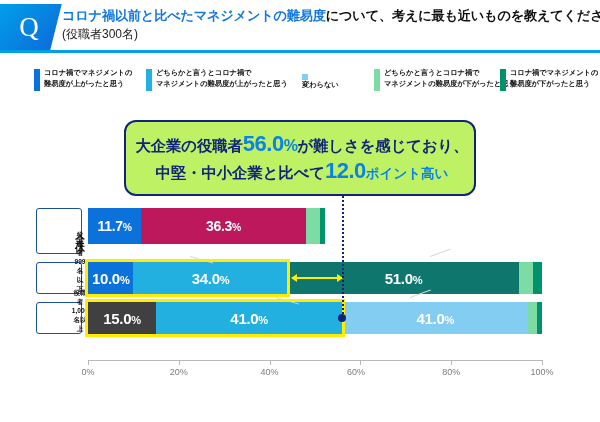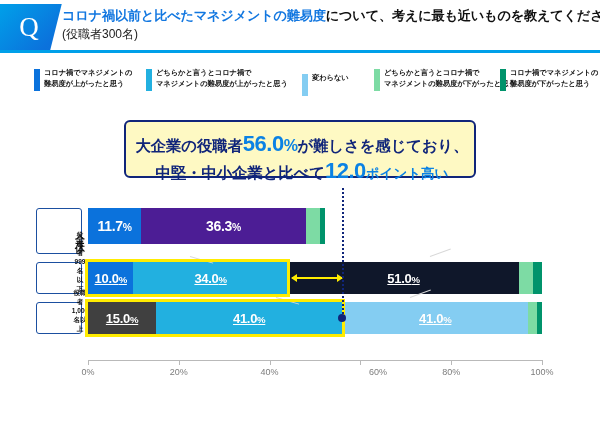--- a/index.html
+++ b/index.html
@@ -86,32 +86,32 @@
   .legend-label {
     font-size: 7.3px;
     line-height: 10.5px;
     color: #111;
     font-weight: bold;
     white-space: pre-line;
     letter-spacing: -0.1px;
   }
   #lg0 { left: 0px;   top: 0px; width: 110px; }
   #lg1 { left: 112px; top: 0px; width: 150px; }
-  #lg2 { left: 268px; top: 5px; width: 70px; }
+  #lg2 { left: 268px; top: 5px; width: 70px; flex-direction: column; }
   #lg3 { left: 340px; top: 0px; width: 150px; }
   #lg4 { left: 466px; top: 0px; width: 130px; }
 
   
   .callout {
     position: absolute;
     left: 124px; top: 120px;
-    width: 352px; height: 58px;
+    width: 352px; height: 76px;
     border: 2.5px solid #10257a;
-    border-radius: 6px;
-    background: #fef9c3;
+    border-radius: 12px;
+    background: #bef264;
     z-index: 6;
   }
   .callout-line {
     position: absolute;
     left: 0; width: 352px;
     text-align: center;
     color: #10257a;
     font-weight: bold;
     white-space: nowrap;
   }
@@ -194,21 +194,21 @@
     overflow: hidden;
   }
   .seg-label {
     color: #ffffff;
     font-weight: bold;
     letter-spacing: -0.3px;
     white-space: nowrap;
     text-shadow: 0 0 1px rgba(0,0,0,0.07);
   }
   #bar0 .seg-label { font-size: 14px; }
-  #bar1 .seg-label, #bar2 .seg-label { font-size: 13px; text-decoration: underline; }
+  #bar1 .seg-label, #bar2 .seg-label { font-size: 15px; }
   .seg-label .pc { font-size: 0.74em; }
 
   
   .wedge {
     position: absolute;
     background: #d8d8d8;
     height: 1px;
     transform-origin: left center;
     z-index: 1;
   }
@@ -343,35 +343,35 @@
       <div>
         <div>役職者</div>
         <div>1,000名以上</div>
       </div>
     </div>
 
     <div class="bar" id="bar0">
       <div class="seg" style="width:11.7%; background:#0b72dc">
           <span class="seg-label"><span>11.7</span><span class="pc">%</span></span>
         </div>
-      <div class="seg" style="width:36.3%; background:#4c1d95">
+      <div class="seg" style="width:36.3%; background:#be185d">
           <span class="seg-label"><span>36.3</span><span class="pc">%</span></span>
         </div>
       <div class="seg" style="width:3%; background:#7ddba4"></div>
       <div class="seg" style="width:1.3%; background:#00936b"></div>
     </div>
 
     <div class="bar" id="bar1">
       <div class="seg" style="width:10%; background:#0b72dc">
           <span class="seg-label"><span>10.0</span><span class="pc">%</span></span>
         </div>
       <div class="seg" style="width:34%; background:#22b0e0">
           <span class="seg-label"><span>34.0</span><span class="pc">%</span></span>
         </div>
-      <div class="seg" style="width:51%; background:#0f172a">
+      <div class="seg" style="width:51%; background:#0f766e">
           <span class="seg-label"><span>51.0</span><span class="pc">%</span></span>
         </div>
       <div class="seg" style="width:3%; background:#7ddba4"></div>
       <div class="seg" style="width:2%; background:#00936b"></div>
     </div>
 
     <div class="bar" id="bar2">
       <div class="seg" style="width:15%; background:#404040">
           <span class="seg-label"><span>15.0</span><span class="pc">%</span></span>
         </div>
@@ -398,21 +398,21 @@
     <div class="axis-line"></div>
     <div class="tick" style="left:88px;"></div>
     <div class="tick" style="left:178.8px;"></div>
     <div class="tick" style="left:269.6px;"></div>
     <div class="tick" style="left:360.4px;"></div>
     <div class="tick" style="left:451.2px;"></div>
     <div class="tick" style="left:542px;"></div>
     <div class="tick-label" style="left:88px;">0%</div>
     <div class="tick-label" style="left:178.8px;">20%</div>
     <div class="tick-label" style="left:269.6px;">40%</div>
-    <div class="tick-label" style="left:378px;">60%</div>
+    <div class="tick-label" style="left:356px;">60%</div>
     <div class="tick-label" style="left:451.2px;">80%</div>
     <div class="tick-label" style="left:542px;text-align:center;">100%</div>
   </div>
 
   <div class="footer">
     
     
   </div>
 
 </div>

